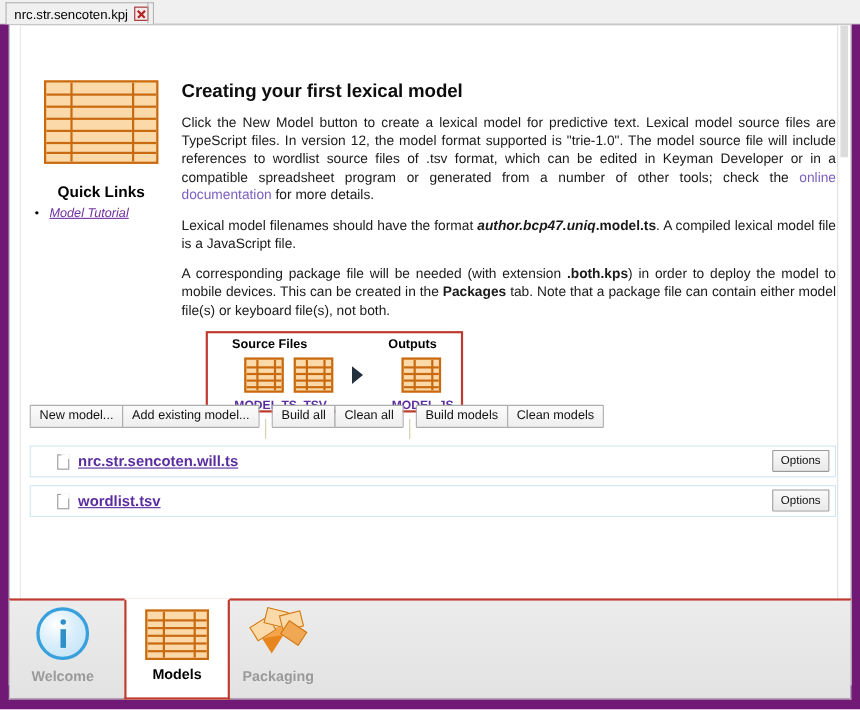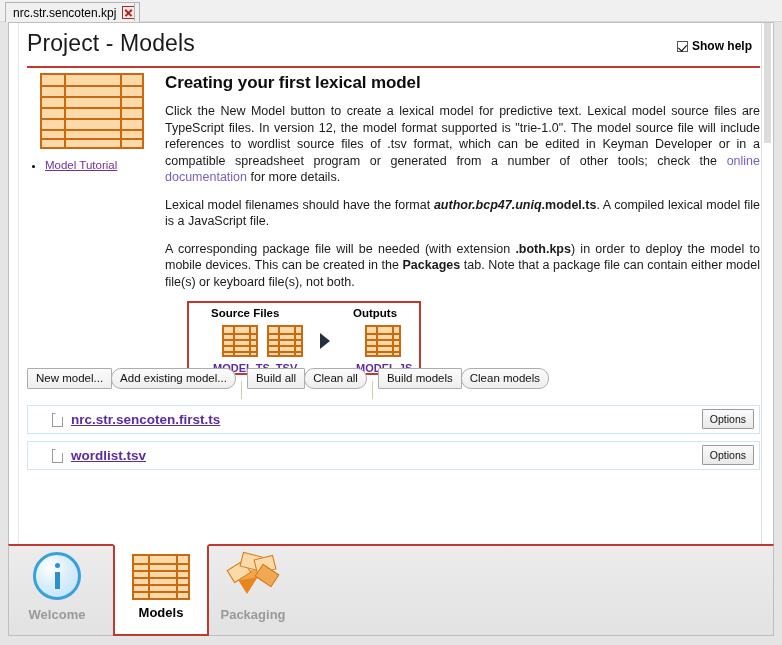--- a/index.html
+++ b/index.html
@@ -5,21 +5,21 @@
   html, body {
     margin: 0; padding: 0;
     width: 782px; height: 645px;
     overflow: hidden;
     background: #ffffff;
     font-family: "Liberation Sans", sans-serif;
   }
   .app {
     position: relative;
     width: 782px; height: 645px;
-    background: #e5e5e5;
+    background: #701a75;
     box-sizing: border-box;
   }
 
   
   .tabstrip {
     position: absolute; left: 0; top: 0;
     width: 782px; height: 22px;
     background: #f0f0f0;
     border-bottom: 1px solid #d9d9d9;
     box-sizing: border-box;
@@ -144,21 +144,21 @@
     text-align: center;
   }
   .quicklinks-title {
     font-size: 14px; font-weight: bold; color: #000;
     margin-top: 12px;
   }
   .ql-list {
     margin: 6px 0 0 0; padding: 0 0 0 18px;
     text-align: left;
   }
-  .ql-list li { font-size: 11.5px; margin-bottom: 18px; }
+  .ql-list li { font-size: 11.5px; margin-bottom: 18px; font-style: italic; }
   .ql-list a {
     color: #7030a0; text-decoration: underline;
     cursor: pointer;
   }
 
   .col-right {
     position: absolute; left: 146px; top: 0;
     width: 595px;
   }
   h2.sec-title {
@@ -235,21 +235,21 @@
   .btn {
     font-family: "Liberation Sans", sans-serif;
     font-size: 11.5px; color: #111;
     background: linear-gradient(#fbfbfb,#eeeeee);
     border: 1px solid #adadad;
     padding: 3px 8px 4px 8px;
     cursor: pointer;
     white-space: nowrap;
     border-radius: 1px;
   }
-  .btn + .btn { margin-left: -1px; border-radius: 10px; }
+  .btn + .btn { margin-left: -1px; }
   .btn-gap { width: 11px; display: inline-block; position: relative; }
   .btn-gap::after {
     content: ""; position: absolute;
     left: 5px; top: -8px; width: 1px; height: 18px;
     background: #d4cba8;
   }
 
   
   .filelist {
     position: absolute; left: 8px; top: 382px;
@@ -419,37 +419,30 @@
 
   <div class="panel">
 
     <div class="scroll-left"></div>
     <div class="scroll-right">
       <div class="thumb"></div>
     </div>
 
     <div class="content">
 
-      <div class="page-head">
-        <div class="page-title">Project - Models</div>
-        <div class="show-help">
-          <span class="chk"></span>
-          <span>Show help</span>
-        </div>
-        <div class="rule"></div>
-      </div>
 
       <div class="body-wrap">
 
         <div class="col-left">
           <span class="grid-icon icon-big">
             <i style="top:10px"></i><i style="top:21px"></i><i style="top:32px"></i>
             <i style="top:43px"></i><i style="top:54px"></i><i style="top:63px"></i>
             <b style="left:22px"></b><b style="left:78px"></b>
           </span>
+          <div class="quicklinks-title">Quick Links</div>
           <ul class="ql-list">
             <li>
               <a>Model Tutorial</a>
             </li>
           </ul>
         </div>
 
         <div class="col-right">
           <h2 class="sec-title">Creating your first lexical model</h2>
 
@@ -499,21 +492,21 @@
         <button class="btn">Build all</button>
         <button class="btn">Clean all</button>
         <span class="btn-gap"></span>
         <button class="btn">Build models</button>
         <button class="btn">Clean models</button>
       </div>
 
       <div class="filelist">
         <div class="filerow">
           <span class="file-icon"></span>
-          <span class="file-name">nrc.str.sencoten.first.ts</span>
+          <span class="file-name">nrc.str.sencoten.will.ts</span>
           <button class="opt-btn">Options</button>
         </div>
         <div class="filerow">
           <span class="file-icon"></span>
           <span class="file-name">wordlist.tsv</span>
           <button class="opt-btn">Options</button>
         </div>
       </div>
 
     </div>

